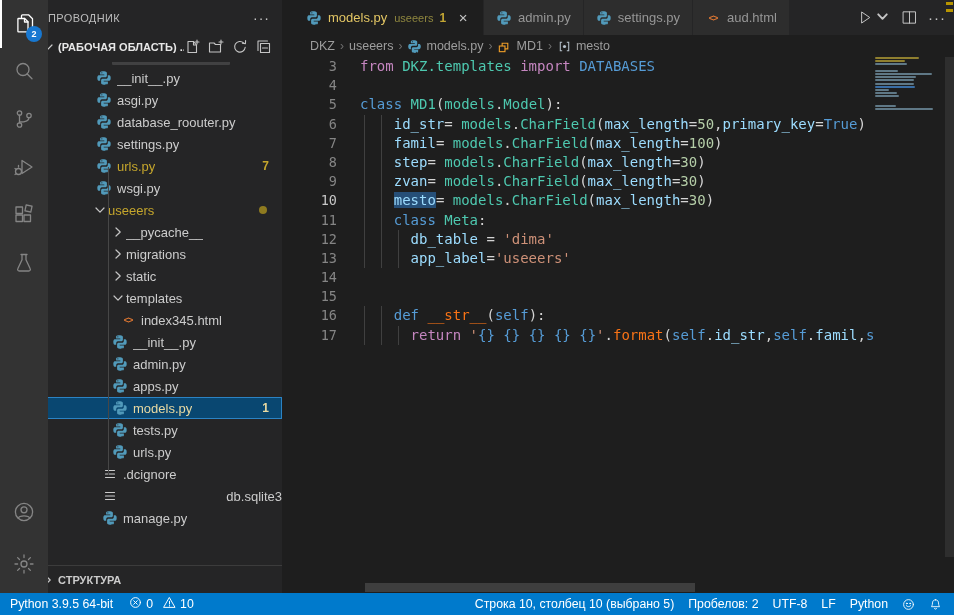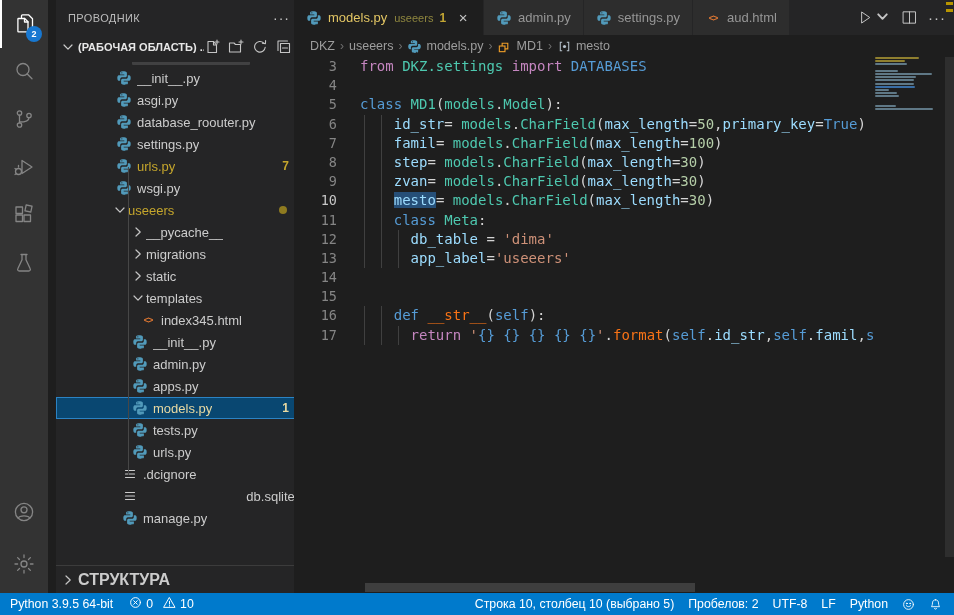--- a/index.html
+++ b/index.html
@@ -8,21 +8,21 @@
   .root { position:relative; width:954px; height:615px; color:#cccccc; font-size:13px; }
 
   
   .activitybar { position:absolute; left:0; top:0; width:48px; height:593px; background:#333333; z-index:5; }
   .ab-item { position:absolute; left:0; width:48px; height:48px; display:flex; align-items:center; justify-content:center; color:#858585; cursor:pointer; }
   .ab-item.active { color:#ffffff; border-left:2px solid #ffffff; }
   .ab-item svg { width:24px; height:24px; }
   .ab-badge { position:absolute; right:6px; bottom:6px; min-width:16px; height:16px; border-radius:9px; background:#1878d1; color:#fff; font-size:9px; line-height:16px; text-align:center; font-weight:bold; }
 
   
-  .sidebar { position:absolute; left:56px; top:0; width:246px; height:593px; background:#252526; overflow:hidden; }
+  .sidebar { position:absolute; left:36px; top:0; width:246px; height:593px; background:#252526; overflow:hidden; }
   .sb-title-row { height:35px; display:flex; align-items:center; padding:0 12px; }
   .sb-title { font-size:11px; color:#bbbbbb; letter-spacing:.4px; flex:1; }
   .sb-more { color:#c5c5c5; font-size:14px; letter-spacing:1px; cursor:pointer; }
   .sb-section { height:24px; display:flex; align-items:center; padding:0 4px 0 4px; background:#252526; }
   .sb-section .chev { width:16px; height:16px; margin-right:2px; }
   .sb-section-label { font-size:11px; font-weight:bold; color:#e7e7e7; white-space:nowrap; overflow:hidden; flex:1; }
   .sb-actions { display:flex; gap:8px; margin-right:6px; }
   .sb-actions svg { width:16px; height:16px; color:#c5c5c5; cursor:pointer; }
   .tree { position:absolute; left:0; top:62px; width:246px; bottom:40px; }
   .tree-partial { height:5px; overflow:hidden; position:relative; }
@@ -33,21 +33,21 @@
   .row .lbl { white-space:nowrap; overflow:hidden; }
   .row .badge { position:absolute; right:13px; font-size:12px; color:#c5a62c; font-weight:bold; }
   .row .dotbadge { position:absolute; right:15px; width:8px; height:8px; border-radius:50%; background:#8f7b20; }
   .row.warn .lbl { color:#c5a62c; }
   .row.selected { background:#094771; outline:1px solid #2b83c4; outline-offset:-1px; }
   .row.selected .lbl { color:#e8d9a2; }
   .row.selected .badge { color:#e8d9a2; }
   .tree-guide { position:absolute; left:72px; top:167px; height:308px; width:0; border-left:1px solid #474747; }
   .outline-row { position:absolute; left:0; bottom:0; width:246px; height:28px; border-top:1px solid #3c3c3c; display:flex; align-items:center; padding:0 4px; background:#252526; }
   .outline-row .chev { width:16px; height:16px; margin-right:2px; color:#c5c5c5; }
-  .outline-label { font-size:16px; font-weight:bold; color:#cccccc;text-align:center; }
+  .outline-label { font-size:11px; font-weight:bold; color:#cccccc;text-align:center; }
 
   
   .editor { position:absolute; left:294px; top:0; right:0; height:593px; background:#1e1e1e; }
   .tabbar { position:absolute; left:0; top:0; right:0; height:35px; background:#252526; display:flex; }
   .tab { height:35px; display:flex; align-items:center; padding:0 12px; background:#2d2d2d; border-right:1px solid #252526; color:#969696; cursor:pointer; font-size:13px; white-space:nowrap; }
   .tab .ficon { width:16px; height:16px; margin-right:6px; display:flex; align-items:center; justify-content:center; }
   .tab.active { background:#1e1e1e; }
   .tab.active .t-label { color:#e3c664; }
   .tab .t-desc { font-size:11px; color:#8f873f; margin-left:7px; }
   .tab .t-count { font-size:12px; color:#c3a633; margin-left:6px; font-weight:bold; }
@@ -469,21 +469,21 @@
               <path d="M5.5 3.5h-2v9h2M10.5 3.5h2v9h-2"></path>
               <circle cx="8" cy="8" r="1.7" fill="#b6c2cc" stroke="none"></circle>
             </svg>
           </span>
           <span>mesto</span>
         </span>
       </div>
     <div class="code" id="code">
         <div class="cl">
           <div class="ln">3</div>
-          <div class="lc"><span class="t-ctrl">from</span><span class="t-pl"> </span><span class="t-cls">DKZ.settings</span><span class="t-pl"> </span><span class="t-ctrl">import</span><span class="t-pl"> </span><span class="t-kw">DATABASES</span></div>
+          <div class="lc"><span class="t-ctrl">from</span><span class="t-pl"> </span><span class="t-cls">DKZ.templates</span><span class="t-pl"> </span><span class="t-ctrl">import</span><span class="t-pl"> </span><span class="t-kw">DATABASES</span></div>
         </div>
         <div class="cl">
           <div class="ln">4</div>
           <div class="lc"></div>
         </div>
         <div class="cl">
           <div class="ln">5</div>
           <div class="lc"><span class="t-kw">class</span><span class="t-pl"> </span><span class="t-cls">MD1</span><span class="t-pl">(</span><span class="t-cls">models</span><span class="t-pl">.</span><span class="t-cls">Model</span><span class="t-pl">):</span></div>
         </div>
         <div class="cl">

